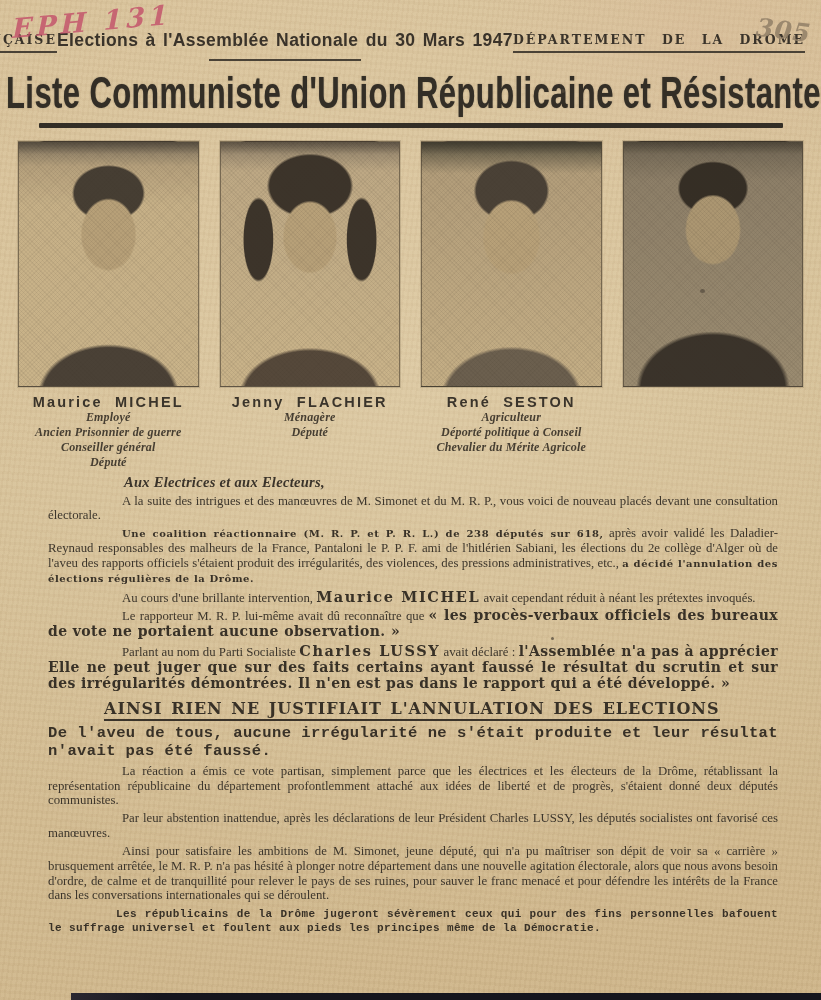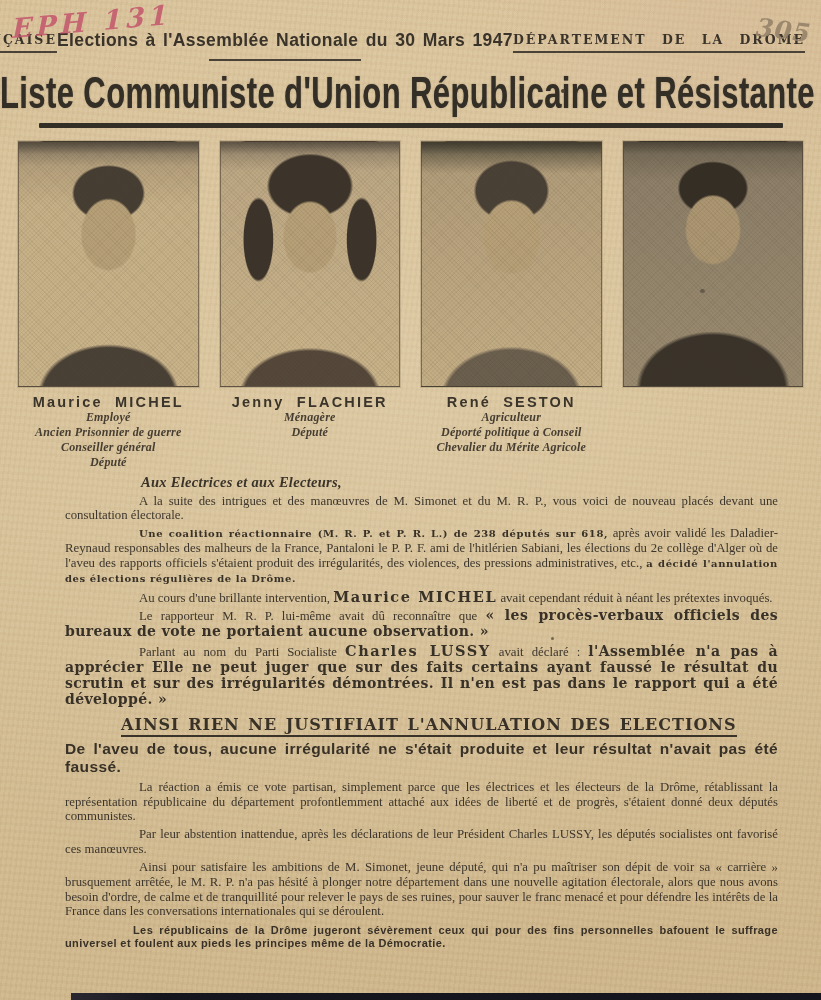--- a/index.html
+++ b/index.html
@@ -40,21 +40,21 @@
     letter-spacing:2px;word-spacing:9px;
     border-bottom:2px solid #4a4236;padding-bottom:4px;white-space:nowrap;
   }
   .mast-center{text-align:center;margin-top:-2px;}
   .mast-center-text{
     font-family:Liberation Sans, sans-serif;font-weight:bold;font-size:17.5px;
     letter-spacing:.4px;word-spacing:2px;white-space:nowrap;
   }
   .mast-center-rule{width:152px;height:2px;background:#4a4236;margin:8px auto 0;}
   
-  .title-section{text-align:left;margin-top:22px;text-decoration:underline;}
+  .title-section{text-align:right;margin-top:22px;text-decoration:underline;}
   .poster-title{
     display:inline-block;
     font-family:"Liberation Sans",sans-serif;font-weight:bold;
     font-size:31px;letter-spacing:.4px;white-space:nowrap;
     color:#332e26;
     transform:scaleY(1.42);transform-origin:50% 100%;
     text-shadow:0 0 1px rgba(51,46,38,.5);
   }
   .title-underline{width:744px;height:5px;background:#332e26;margin:4px auto 0;border-radius:1px;}
   
@@ -103,21 +103,21 @@
     font-size:14.5px;letter-spacing:2.2px;word-spacing:6px;color:#3a342b;
     white-space:nowrap;
   }
   .role{
     display:block;
     font:italic bold 12px/1.24 "Liberation Serif",serif;
     color:#463e32;letter-spacing:.2px;
   }
   .role:empty{display:none;}
   
-  .text{padding:0 27px 0 49px;margin-top:4px;text-align:justify;}
+  .text{padding:0 27px 0 32px;margin-top:4px;text-align:justify;}
   .salutation{
     margin:0 0 3px 92px;
     font:italic bold 14.5px "Liberation Serif",serif;letter-spacing:.3px;
   }
   .text p{margin:3px 16px;font-size:12.8px;line-height:1.16;text-indent:74px;color:#3d362c;}
   .seg-big{
     font-family:"DejaVu Serif",serif;font-weight:bold;font-size:10px;
     line-height:1.14;letter-spacing:.6px;color:#383127;
   }
   .seg-quote{
@@ -129,21 +129,21 @@
     letter-spacing:1.6px;color:#383127;
   }
   .annulation-heading{
     margin:7px 0 2px 72px;
     width:-moz-fit-content;width:fit-content;
     font-family:"DejaVu Serif",serif;font-weight:bold;font-size:16px;
     letter-spacing:1px;word-spacing:2px;color:#383127;
     border-bottom:2px solid #3a332a;padding-bottom:1px;white-space:nowrap;
   }
   p.para-big{
-    font-family:Liberation Sans, sans-serif;font-weight:bold;
+    font-family:Liberation Mono, monospace;font-weight:bold;
     font-size:15.5px;line-height:1.18;letter-spacing:.4px;
     text-indent:0;color:#383127;
   }
   p.para-final{text-indent:68px;font-size:11px;line-height:1.2;margin-top:5px;}
   
   .speck{position:absolute;border-radius:50%;background:#4a4136;}
   .speck.s1{width:4px;height:4px;top:89px;left:561px;}
   .speck.s2{width:5px;height:4px;top:289px;left:700px;opacity:.6;}
   .speck.s3{width:3px;height:3px;top:637px;left:551px;opacity:.7;}
   .scan-edge{

